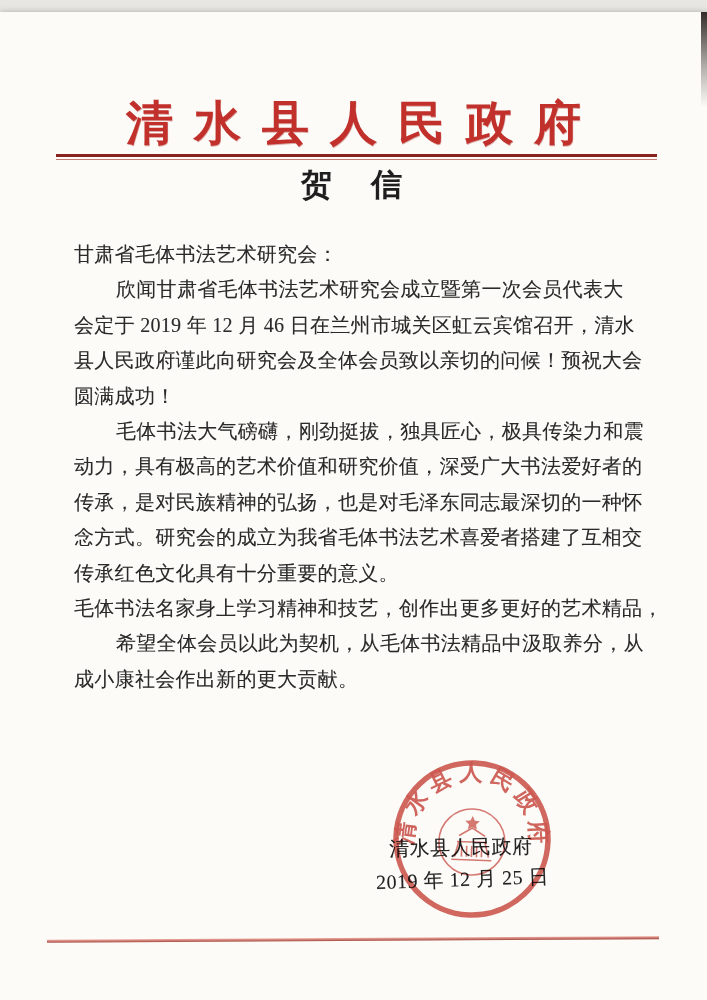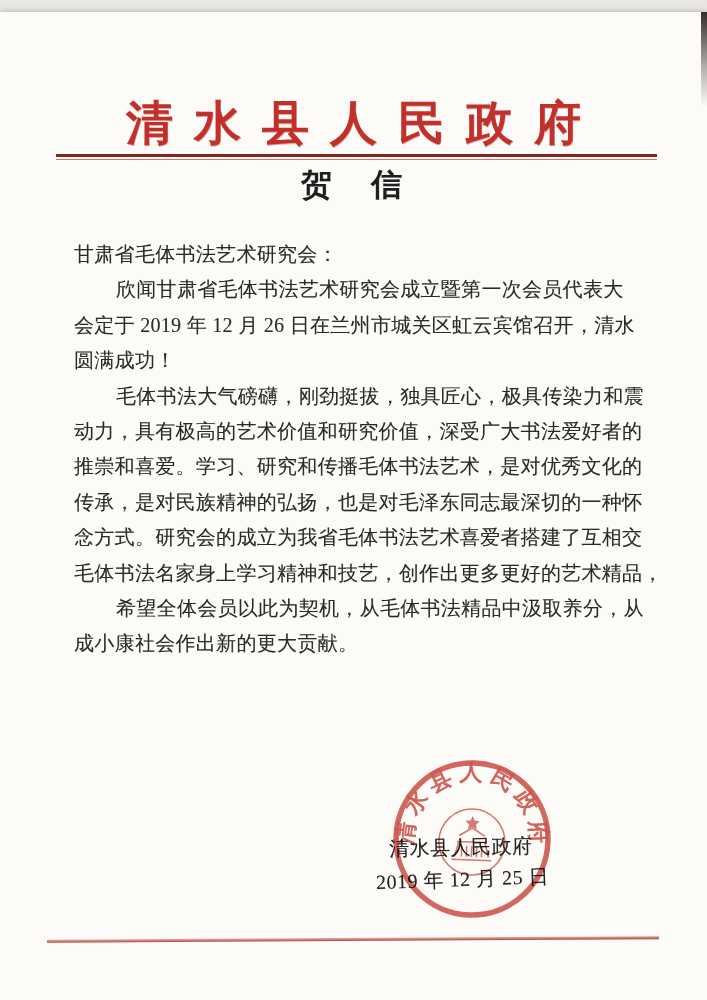--- a/index.html
+++ b/index.html
@@ -83,27 +83,28 @@
   <div class="rule">
     <div class="rule-thick"></div>
     <div class="rule-thin"></div>
   </div>
 
   <div class="doc-title">贺　信</div>
 
   <div class="body">
     <div class="line">甘肃省毛体书法艺术研究会：</div>
     <div class="line indent">欣闻甘肃省毛体书法艺术研究会成立暨第一次会员代表大</div>
-    <div class="line">会定于 2019 年 12 月 26 日在兰州市城关区虹云宾馆召开，清水</div>
+    <div class="line">会定于 2019 年 12 月 46 日在兰州市城关区虹云宾馆召开，清水</div>
+    <div class="line">县人民政府谨此向研究会及全体会员致以亲切的问候！预祝大会</div>
     <div class="line">圆满成功！</div>
     <div class="line indent">毛体书法大气磅礴，刚劲挺拔，独具匠心，极具传染力和震</div>
     <div class="line">动力，具有极高的艺术价值和研究价值，深受广大书法爱好者的</div>
-    <div class="line">推崇和喜爱。学习、研究和传播毛体书法艺术，是对优秀文化的</div>
     <div class="line">传承，是对民族精神的弘扬，也是对毛泽东同志最深切的一种怀</div>
     <div class="line">念方式。研究会的成立为我省毛体书法艺术喜爱者搭建了互相交</div>
+    <div class="line">传承红色文化具有十分重要的意义。</div>
     <div class="line">毛体书法名家身上学习精神和技艺，创作出更多更好的艺术精品，</div>
     <div class="line indent">希望全体会员以此为契机，从毛体书法精品中汲取养分，从</div>
     <div class="line">成小康社会作出新的更大贡献。</div>
   </div>
 
   <div class="sig-org">清水县人民政府</div>
   <div class="sig-date">2019 年 12 月 25 日</div>
 
   <svg class="seal" viewBox="0 0 166 166" xmlns="http://www.w3.org/2000/svg" xmlns:xlink="http://www.w3.org/1999/xlink">
     <circle cx="83" cy="83" r="76" fill="none" stroke="#c8423a" stroke-width="5.5" opacity="0.9"></circle>

